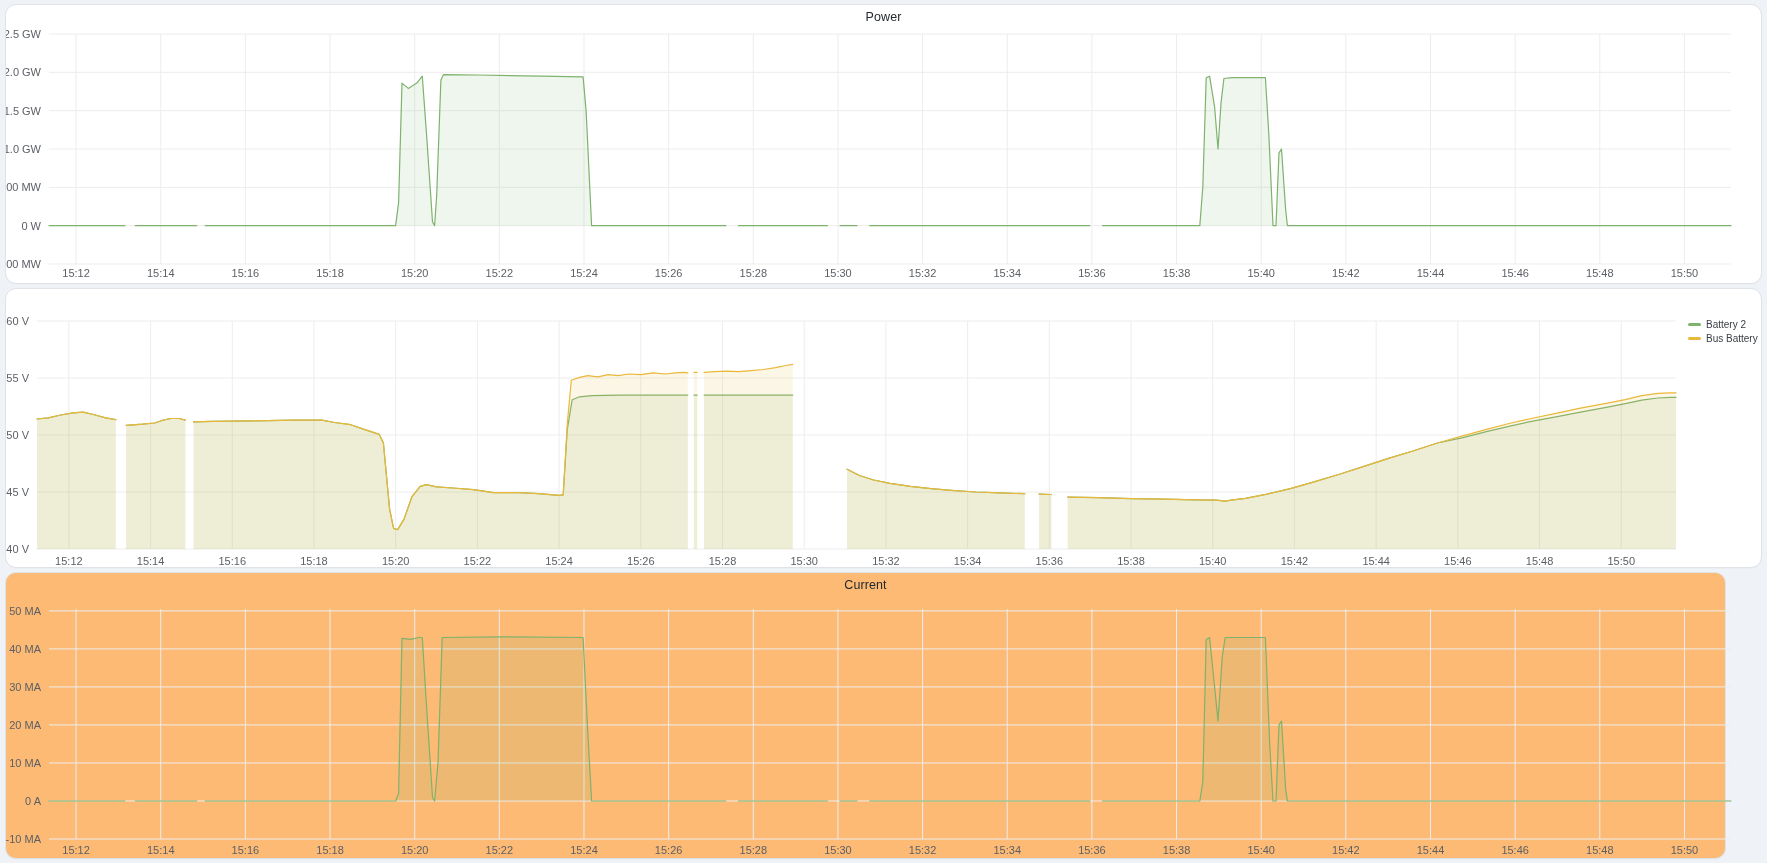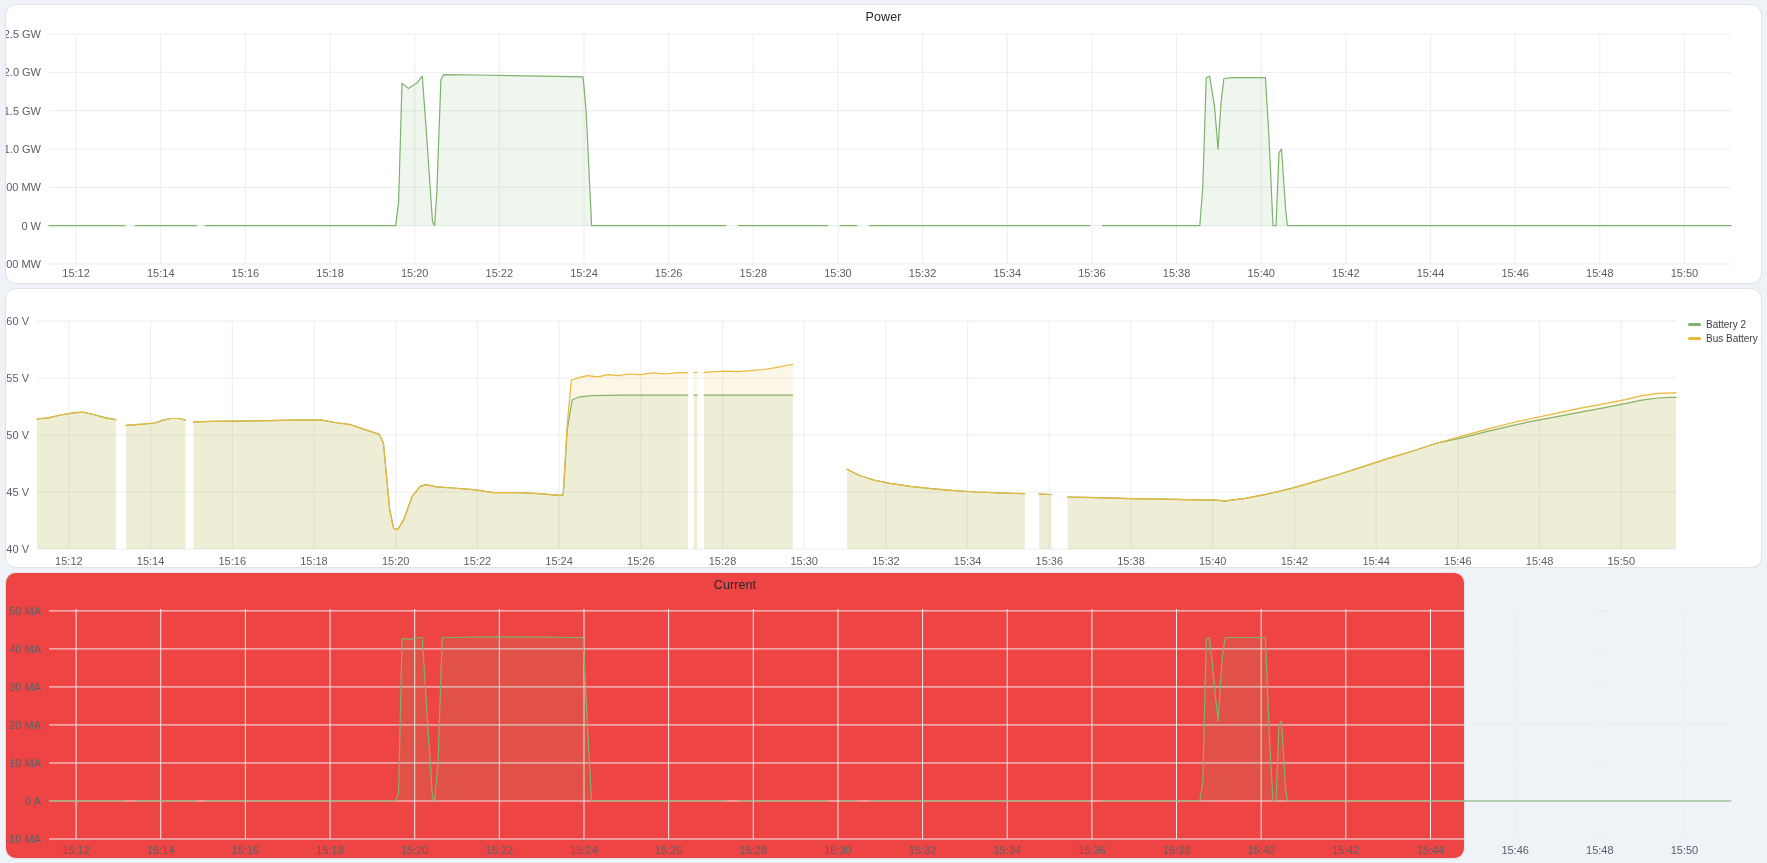--- a/index.html
+++ b/index.html
@@ -208,21 +208,21 @@
         <span class="legend-swatch" style="background: rgb(126, 178, 109);"></span>
         <span class="legend-label">Battery 2</span>
       </div>
       <div class="legend-item">
         <span class="legend-swatch" style="background: rgb(234, 184, 57);"></span>
         <span class="legend-label">Bus Battery</span>
       </div>
     </div>
 </section>
 
-<section class="panel" style="top: 572px; left: 5px; width: 1460px; height: 287px; background: #ef4444;">
+<section class="panel" style="top: 572px; left: 5px; width: 1721px; height: 287px; background: #fdba74;">
   <div class="panel-title">Current</div>
   <div class="plot-host">
       <svg class="plot-svg" width="1755" height="285" viewBox="0 0 1755 285">
         <g>
           <line x1="43" x2="1725" y1="37.90082644628097" y2="37.90082644628097" stroke="#ededed" stroke-width="1"></line>
           <line x1="43" x2="1725" y1="75.91735537190081" y2="75.91735537190081" stroke="#ededed" stroke-width="1"></line>
           <line x1="43" x2="1725" y1="113.93388429752065" y2="113.93388429752065" stroke="#ededed" stroke-width="1"></line>
           <line x1="43" x2="1725" y1="151.9504132231405" y2="151.9504132231405" stroke="#ededed" stroke-width="1"></line>
           <line x1="43" x2="1725" y1="189.96694214876032" y2="189.96694214876032" stroke="#ededed" stroke-width="1"></line>
           <line x1="43" x2="1725" y1="227.98347107438016" y2="227.98347107438016" stroke="#ededed" stroke-width="1"></line>

